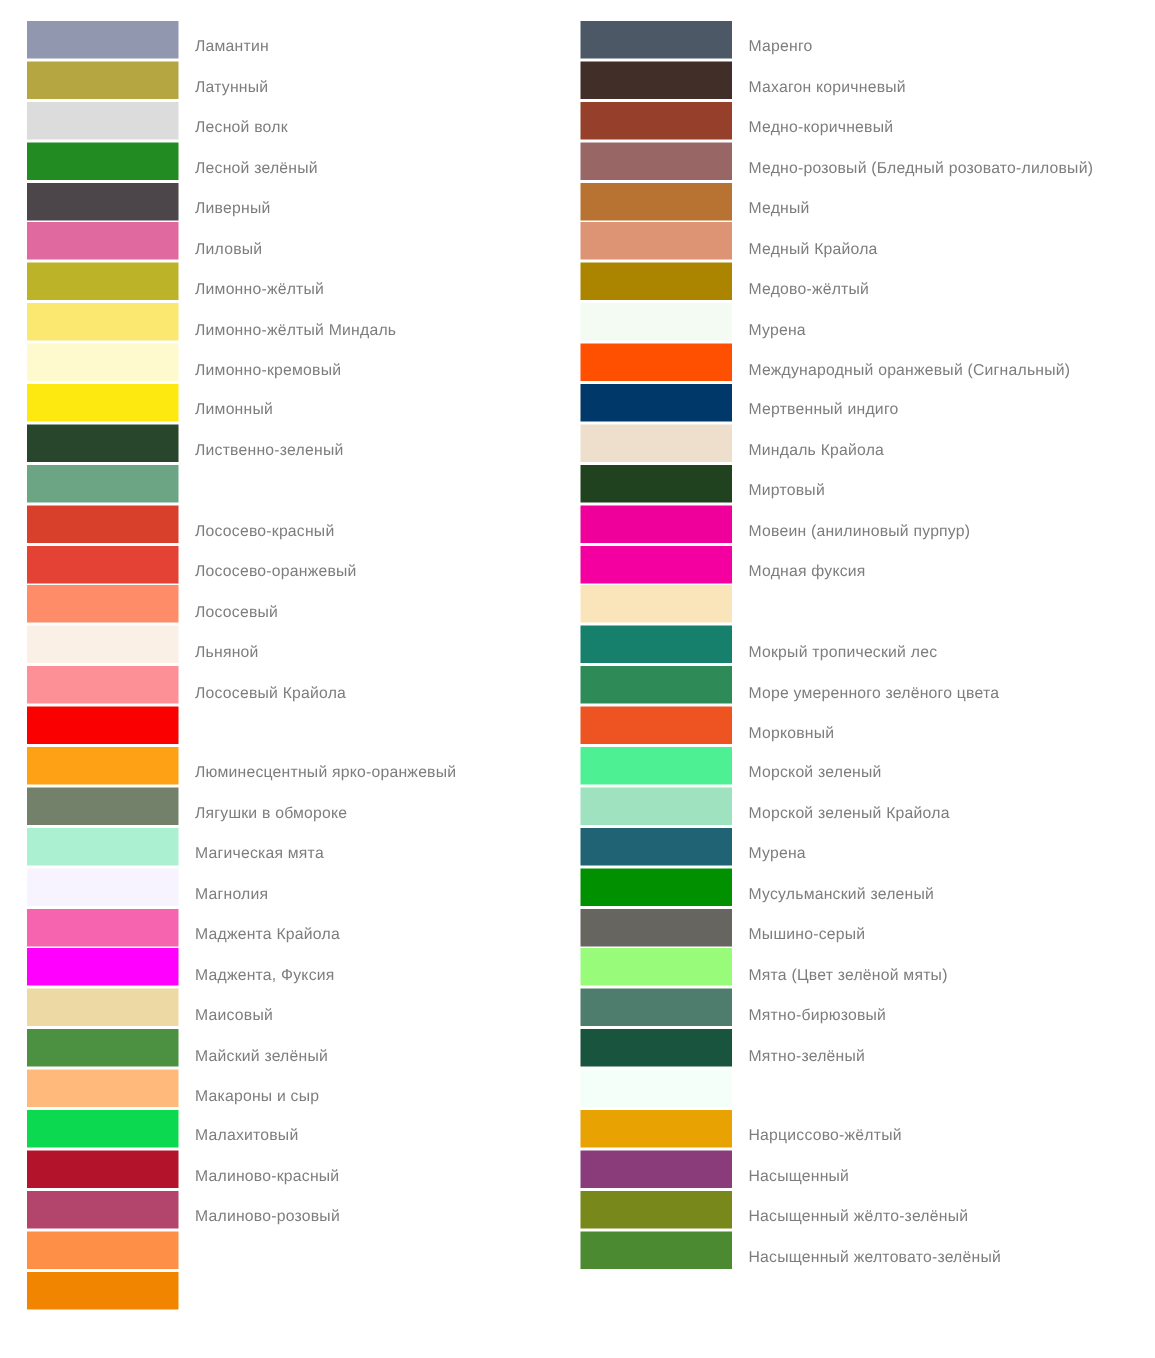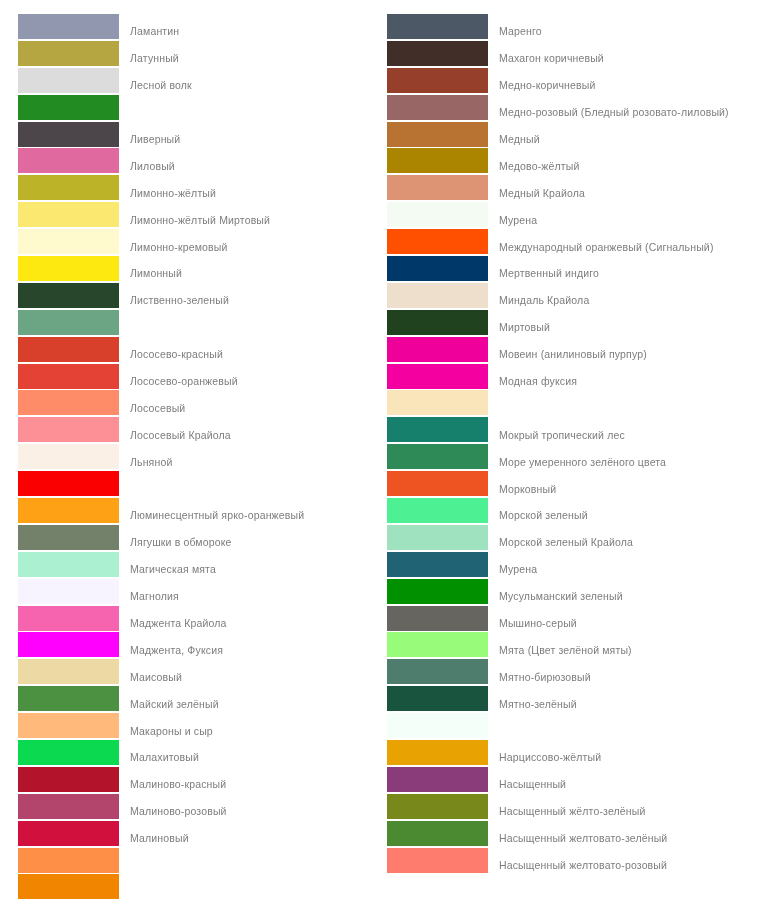--- a/index.html
+++ b/index.html
@@ -74,36 +74,37 @@
       <div class="color-row">
         <div class="color-swatch" style="background-color: rgb(181, 166, 66);"></div>
         <div class="color-label">Латунный</div>
       </div>
       <div class="color-row">
         <div class="color-swatch" style="background-color: rgb(220, 220, 220);"></div>
         <div class="color-label">Лесной волк</div>
       </div>
       <div class="color-row">
         <div class="color-swatch" style="background-color: rgb(34, 139, 34);"></div>
+        <div class="color-label">Лесной зелёный</div>
       </div>
       <div class="color-row">
         <div class="color-swatch" style="background-color: rgb(76, 70, 75);"></div>
         <div class="color-label">Ливерный</div>
       </div>
       <div class="color-row">
         <div class="color-swatch" style="background-color: rgb(224, 105, 159);"></div>
         <div class="color-label">Лиловый</div>
       </div>
       <div class="color-row">
         <div class="color-swatch" style="background-color: rgb(189, 179, 41);"></div>
         <div class="color-label">Лимонно-жёлтый</div>
       </div>
       <div class="color-row">
         <div class="color-swatch" style="background-color: rgb(251, 232, 112);"></div>
-        <div class="color-label">Лимонно-жёлтый Миртовый</div>
+        <div class="color-label">Лимонно-жёлтый Миндаль</div>
       </div>
       <div class="color-row">
         <div class="color-swatch" style="background-color: rgb(255, 250, 205);"></div>
         <div class="color-label">Лимонно-кремовый</div>
       </div>
       <div class="color-row">
         <div class="color-swatch" style="background-color: rgb(253, 233, 16);"></div>
         <div class="color-label">Лимонный</div>
       </div>
       <div class="color-row">
@@ -119,28 +120,28 @@
       </div>
       <div class="color-row">
         <div class="color-swatch" style="background-color: rgb(227, 66, 52);"></div>
         <div class="color-label">Лососево-оранжевый</div>
       </div>
       <div class="color-row">
         <div class="color-swatch" style="background-color: rgb(255, 140, 105);"></div>
         <div class="color-label">Лососевый</div>
       </div>
       <div class="color-row">
+        <div class="color-swatch" style="background-color: rgb(250, 240, 230);"></div>
+        <div class="color-label">Льняной</div>
+      </div>
+      <div class="color-row">
         <div class="color-swatch" style="background-color: rgb(253, 144, 150);"></div>
         <div class="color-label">Лососевый Крайола</div>
       </div>
       <div class="color-row">
-        <div class="color-swatch" style="background-color: rgb(250, 240, 230);"></div>
-        <div class="color-label">Льняной</div>
-      </div>
-      <div class="color-row">
         <div class="color-swatch" style="background-color: rgb(250, 0, 0);"></div>
       </div>
       <div class="color-row">
         <div class="color-swatch" style="background-color: rgb(255, 161, 20);"></div>
         <div class="color-label">Люминесцентный ярко-оранжевый</div>
       </div>
       <div class="color-row">
         <div class="color-swatch" style="background-color: rgb(116, 129, 106);"></div>
         <div class="color-label">Лягушки в обмороке</div>
       </div>
@@ -178,24 +179,20 @@
       </div>
       <div class="color-row">
         <div class="color-swatch" style="background-color: rgb(179, 19, 43);"></div>
         <div class="color-label">Малиново-красный</div>
       </div>
       <div class="color-row">
         <div class="color-swatch" style="background-color: rgb(179, 68, 108);"></div>
         <div class="color-label">Малиново-розовый</div>
       </div>
       <div class="color-row">
-        <div class="color-swatch" style="background-color: rgb(210, 16, 62);"></div>
-        <div class="color-label">Малиновый</div>
-      </div>
-      <div class="color-row">
         <div class="color-swatch" style="background-color: rgb(253, 143, 71);"></div>
       </div>
       <div class="color-row">
         <div class="color-swatch" style="background-color: rgb(242, 133, 0);"></div>
       </div>
     </div>
   <div class="palette-column right">
       <div class="color-row">
         <div class="color-swatch" style="background-color: rgb(76, 88, 102);"></div>
         <div class="color-label">Маренго</div>
@@ -210,28 +207,28 @@
       </div>
       <div class="color-row">
         <div class="color-swatch" style="background-color: rgb(153, 102, 102);"></div>
         <div class="color-label">Медно-розовый (Бледный розовато-лиловый)</div>
       </div>
       <div class="color-row">
         <div class="color-swatch" style="background-color: rgb(184, 115, 51);"></div>
         <div class="color-label">Медный</div>
       </div>
       <div class="color-row">
+        <div class="color-swatch" style="background-color: rgb(221, 148, 117);"></div>
+        <div class="color-label">Медный Крайола</div>
+      </div>
+      <div class="color-row">
         <div class="color-swatch" style="background-color: rgb(171, 133, 0);"></div>
         <div class="color-label">Медово-жёлтый</div>
       </div>
       <div class="color-row">
-        <div class="color-swatch" style="background-color: rgb(221, 148, 117);"></div>
-        <div class="color-label">Медный Крайола</div>
-      </div>
-      <div class="color-row">
         <div class="color-swatch" style="background-color: rgb(243, 251, 243);"></div>
         <div class="color-label">Мурена</div>
       </div>
       <div class="color-row">
         <div class="color-swatch" style="background-color: rgb(255, 79, 0);"></div>
         <div class="color-label">Международный оранжевый (Сигнальный)</div>
       </div>
       <div class="color-row">
         <div class="color-swatch" style="background-color: rgb(1, 56, 106);"></div>
         <div class="color-label">Мертвенный индиго</div>
@@ -310,19 +307,15 @@
         <div class="color-swatch" style="background-color: rgb(138, 60, 122);"></div>
         <div class="color-label">Насыщенный</div>
       </div>
       <div class="color-row">
         <div class="color-swatch" style="background-color: rgb(120, 136, 26);"></div>
         <div class="color-label">Насыщенный жёлто-зелёный</div>
       </div>
       <div class="color-row">
         <div class="color-swatch" style="background-color: rgb(75, 138, 48);"></div>
         <div class="color-label">Насыщенный желтовато-зелёный</div>
-      </div>
-      <div class="color-row">
-        <div class="color-swatch" style="background-color: rgb(253, 124, 110);"></div>
-        <div class="color-label">Насыщенный желтовато-розовый</div>
       </div>
     </div>
 </div>
 
 </body></html>

